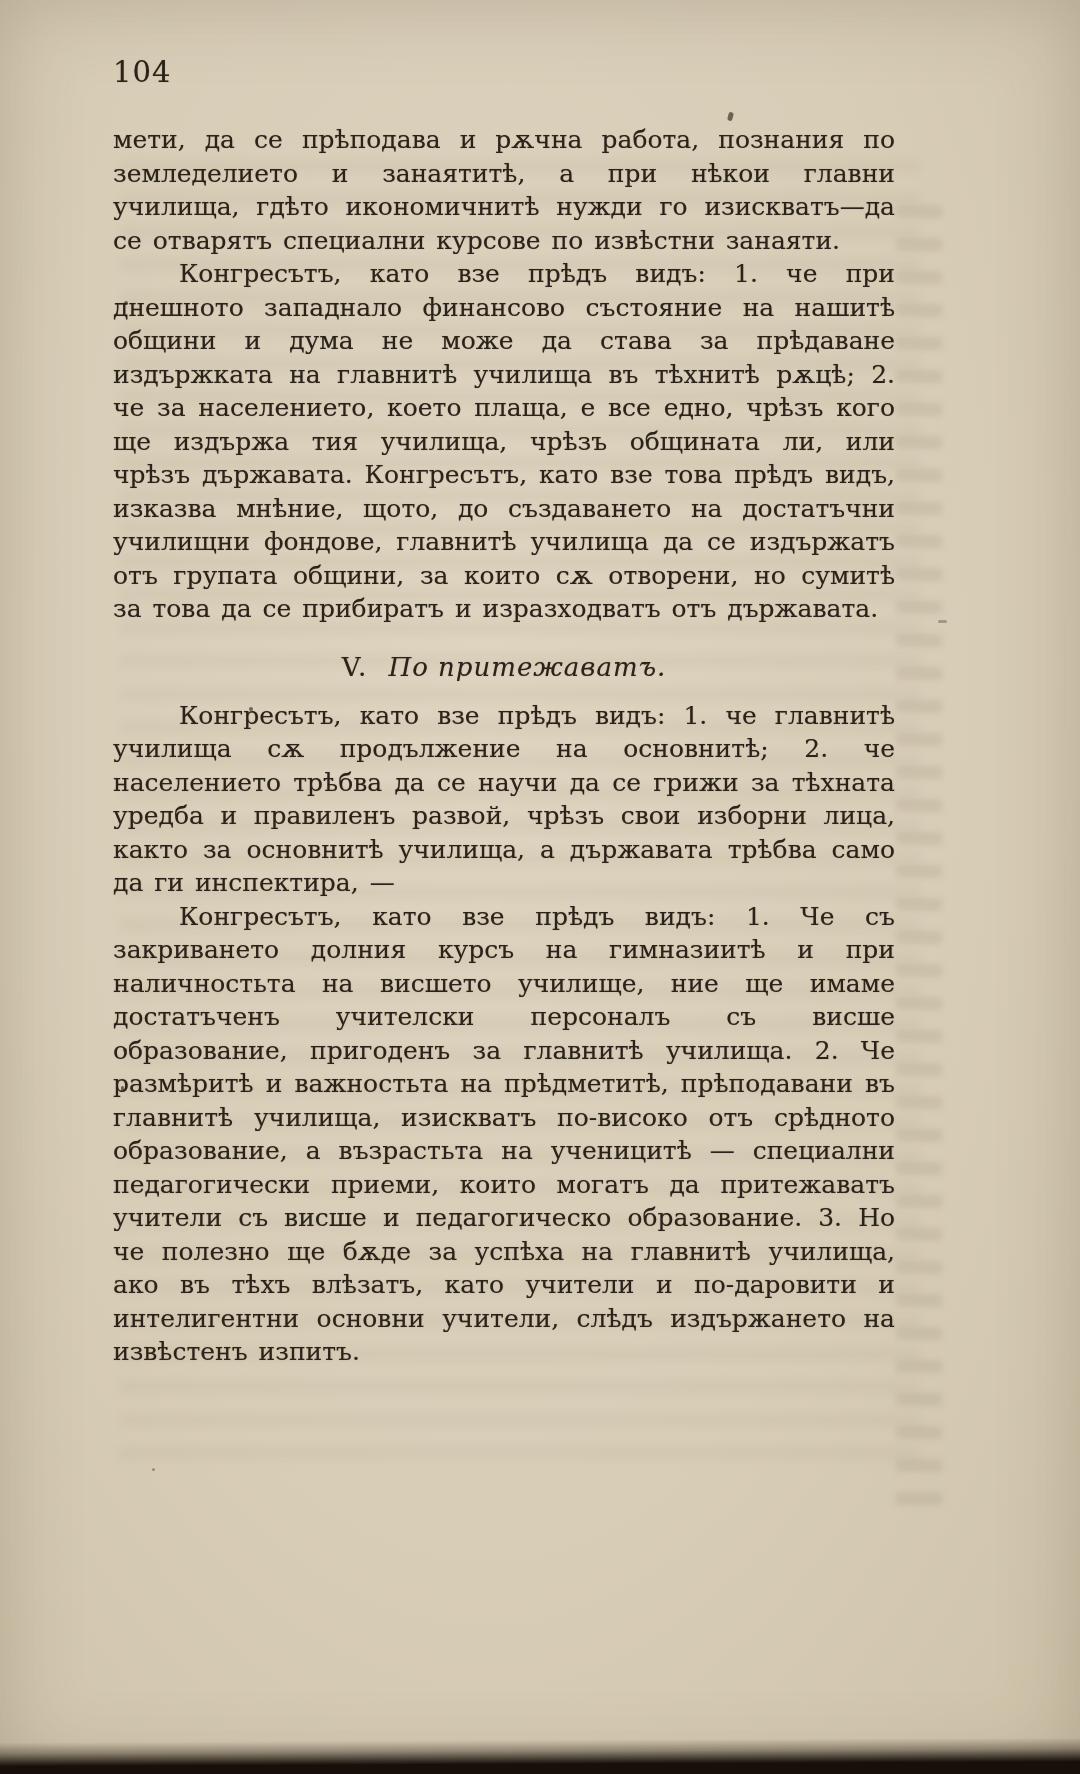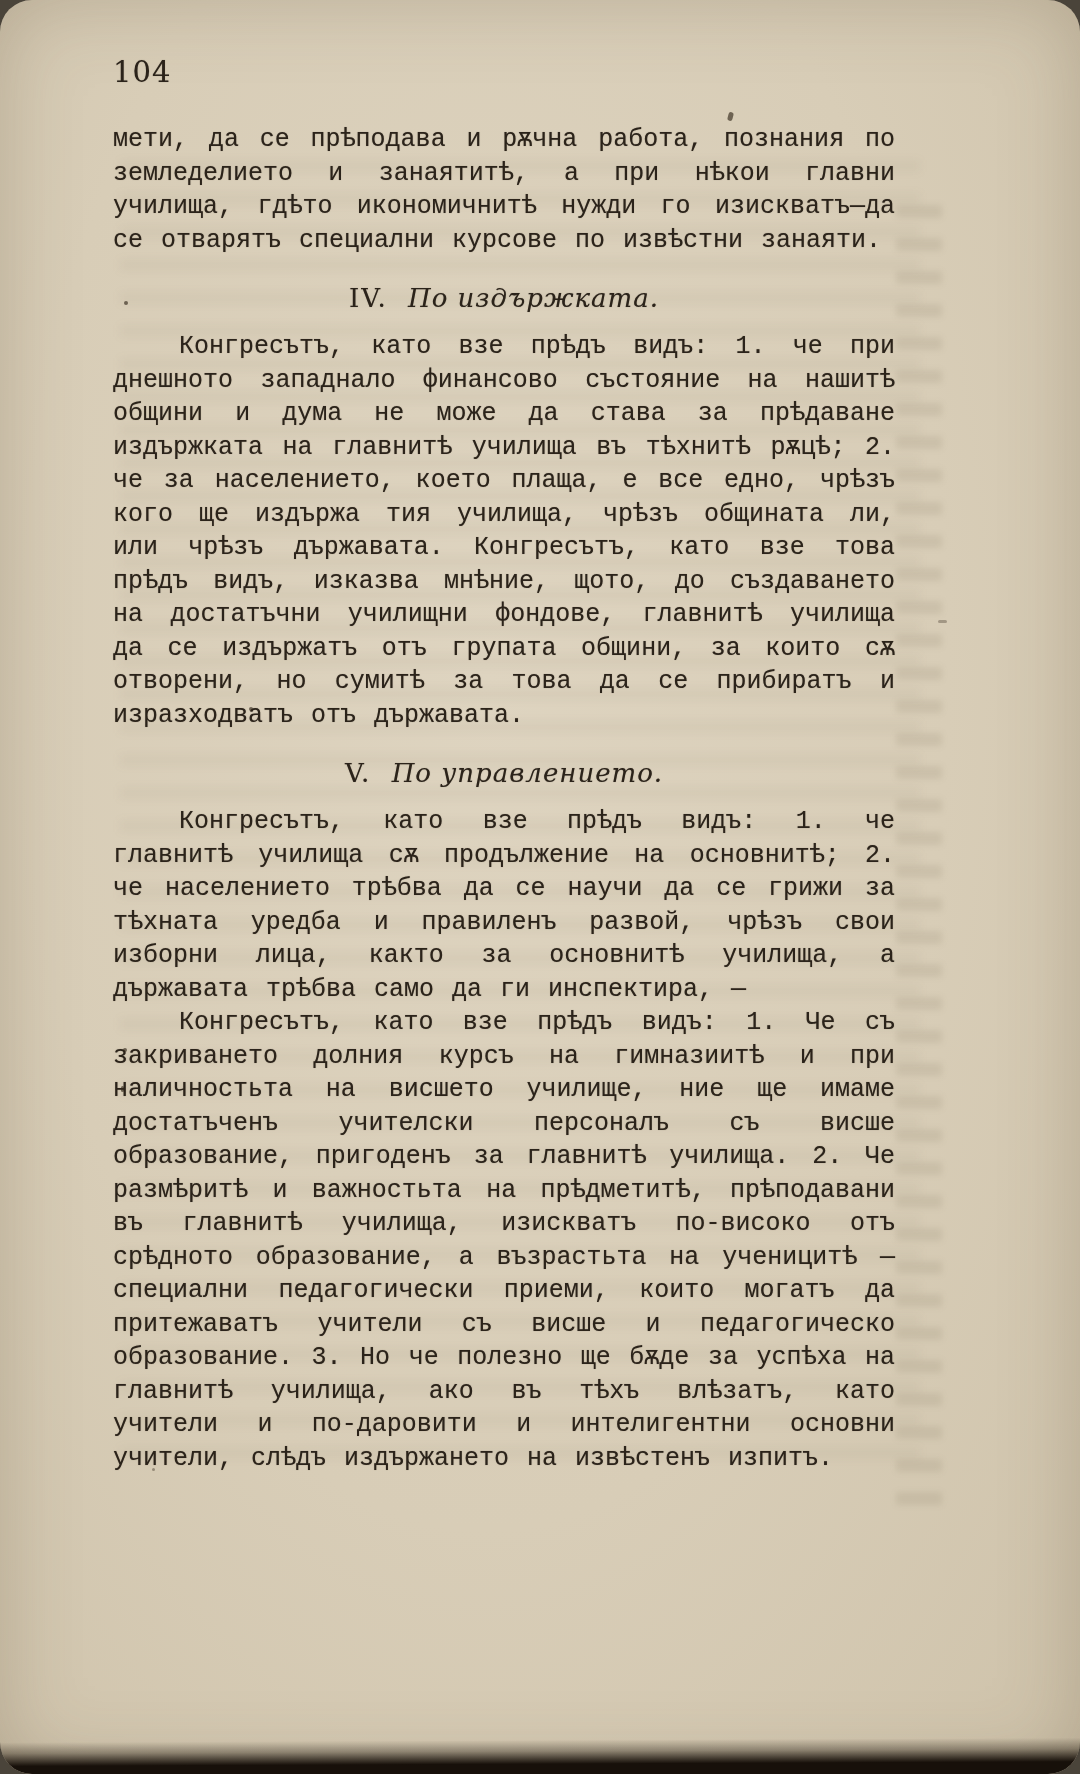--- a/index.html
+++ b/index.html
@@ -11,21 +11,20 @@
     position: relative;
     width: 1080px;
     height: 1774px;
     margin: 0 auto;
     overflow: hidden;
     background:
       radial-gradient(ellipse at 45% 38%, #ded4c0 0%, #d8cdb7 55%, #cec2aa 100%);
     font-family: "DejaVu Serif", serif;
     color: #2b231a;
     box-shadow: inset 0 0 80px rgba(90, 75, 50, 0.25);
-    border-radius: 32px;
   }
   .text-col {
     position: absolute;
     left: 113px;
     top: 55px;
     width: 782px;
   }
   .page-number {
     font-size: 29px;
     letter-spacing: 1px;
@@ -33,21 +32,20 @@
     text-shadow: 0 0 1px rgba(43, 35, 26, 0.4);
   }
   .para {
     font-size: 25px;
     line-height: 33.5px;
     text-align: justify;
     text-indent: 66px;
     margin: 0;
     word-spacing: 3px;
     text-shadow: 0 0 1px rgba(43, 35, 26, 0.38);
-    font-family: Liberation Mono, monospace;
   }
   .para.no-indent {
     text-indent: 0;
   }
   .heading {
     font-size: 26px;
     font-weight: normal;
     text-align: center;
     margin: 26px 0 17px 0;
     text-shadow: 0 0 1px rgba(43, 35, 26, 0.38);
@@ -127,28 +125,25 @@
 
   <div class="bleed-wide"></div>
   <div class="bleed-col"></div>
 
   <div class="text-col">
 
     <div class="page-number">104</div>
 
     <p class="para no-indent">мети, да се прѣподава и рѫчна работа, познания по земледелието и занаятитѣ, а при нѣкои главни училища, гдѣто икономичнитѣ нужди го изискватъ—да се отварятъ специални курсове по извѣстни занаяти.</p>
 
-    <h3 class="heading">
-      <span class="hnum">IV. </span><span class="htitle">По издържката.</span>
-    </h3>
 
     <p class="para">Конгресътъ, като взе прѣдъ видъ: 1. че при днешното западнало финансово състояние на нашитѣ общини и дума не може да става за прѣдаване издържката на главнитѣ училища въ тѣхнитѣ рѫцѣ; 2. че за населението, което плаща, е все едно, чрѣзъ кого ще издържа тия училища, чрѣзъ общината ли, или чрѣзъ държавата. Конгресътъ, като взе това прѣдъ видъ, изказва мнѣние, щото, до създаването на достатъчни училищни фондове, главнитѣ училища да се издържатъ отъ групата общини, за които сѫ отворени, но сумитѣ за това да се прибиратъ и изразходватъ отъ държавата.</p>
 
     <h3 class="heading">
-      <span class="hnum">V. </span><span class="htitle">По управлението.</span>
+      <span class="hnum">V. </span><span class="htitle">По притежаватъ.</span>
     </h3>
 
     <p class="para">Конгресътъ, като взе прѣдъ видъ: 1. че главнитѣ училища сѫ продължение на основнитѣ; 2. че населението трѣбва да се научи да се грижи за тѣхната уредба и правиленъ развой, чрѣзъ свои изборни лица, както за основнитѣ училища, а държавата трѣбва само да ги инспектира, —</p>
 
 
 
     <p class="para">Конгресътъ, като взе прѣдъ видъ: 1. Че съ закриването долния курсъ на гимназиитѣ и при наличностьта на висшето училище, ние ще имаме достатъченъ учителски персоналъ съ висше образование, пригоденъ за главнитѣ училища. 2. Че размѣритѣ и важностьта на прѣдметитѣ, прѣподавани въ главнитѣ училища, изискватъ по-високо отъ срѣдното образование, а възрастьта на ученицитѣ — специални педагогически приеми, които могатъ да притежаватъ учители съ висше и педагогическо образование. 3. Но че полезно ще бѫде за успѣха на главнитѣ училища, ако въ тѣхъ влѣзатъ, като учители и по-даровити и интелигентни основни учители, слѣдъ издържането на извѣстенъ изпитъ.</p>
 
   </div>
 

